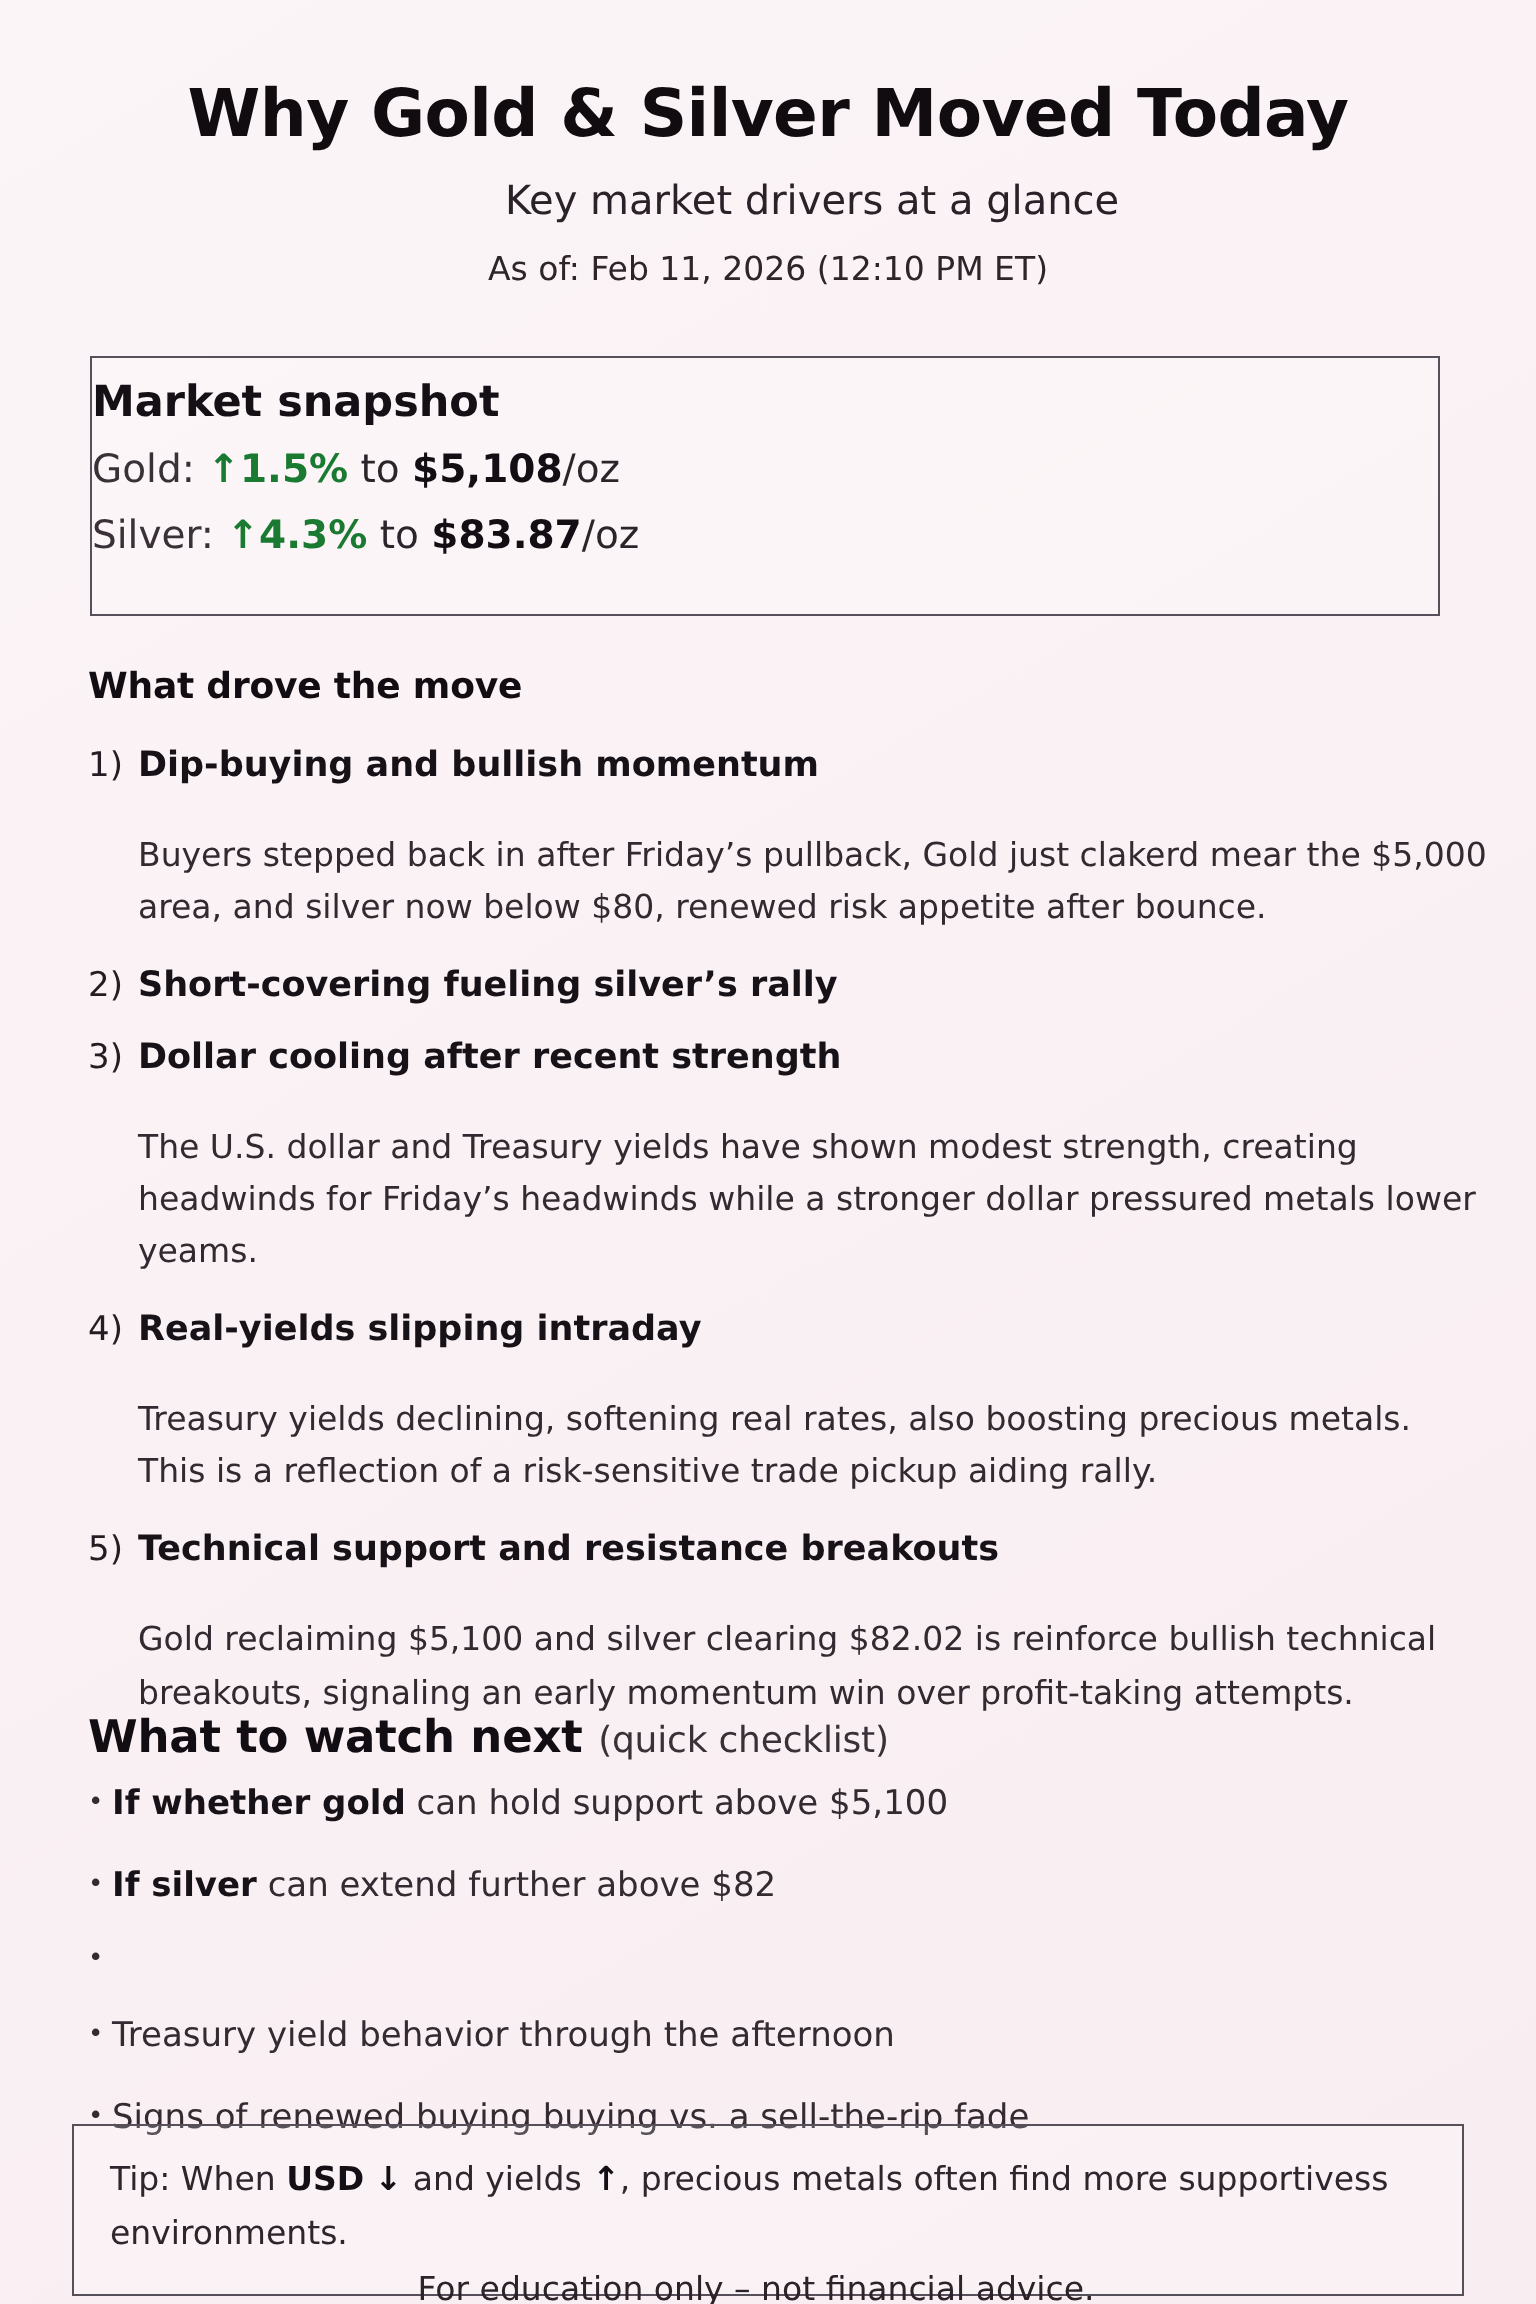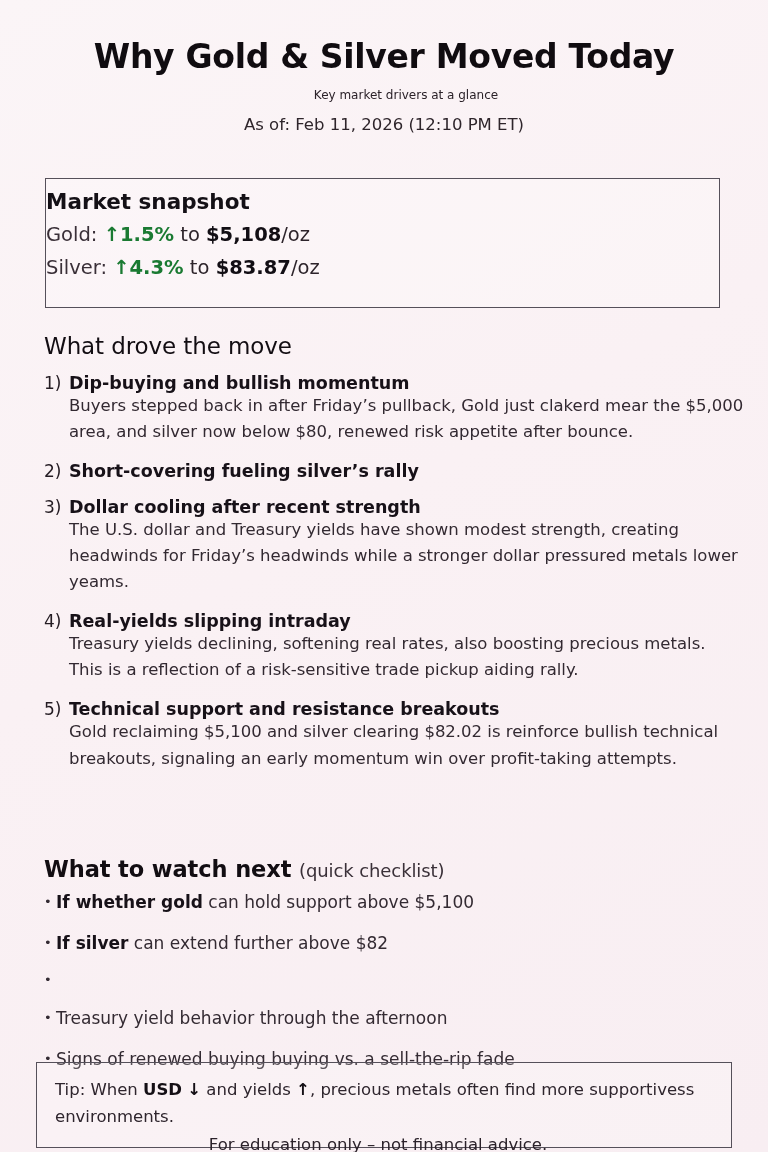--- a/index.html
+++ b/index.html
@@ -20,21 +20,21 @@
   .hdr { text-align: center; padding-top: 38px; }
   .title {
     font-size: 33px;
     font-weight: 700;
     letter-spacing: -0.3px;
     color: #100c10;
     margin: 0;
     line-height: 1.15;
   }
   .subtitle {
-    font-size: 12px;
+    font-size: 20px;
     font-weight: 400;
     color: #2b2229;
     margin: 12px 0 0 0;
     line-height: 1.2;
     padding-left: 44px;
   }
   .asof {
     font-size: 16.5px;
     color: #2e252b;
     margin: 13px 0 0 0;
@@ -64,22 +64,22 @@
   .metal-label { color: #3a3038; }
   .pct { color: #1a7a32; font-weight: 700; }
   .arrow-up { color: #1a7a32; font-weight: 700; }
   .price { font-weight: 700; color: #120e14; }
   .unit { color: #2d242b; font-weight: 400; }
 
   
   .sec-head {
     position: absolute;
     left: 44px;
-    font-size: 23px;
-    font-weight: 400;
+    font-size: 18px;
+    font-weight: 700;
     color: #120d12;
     letter-spacing: -0.1px;
   }
   #drove-head { top: 333px; }
   #watch-head { top: 856px; font-size: 22.5px; font-weight: 700; }
   .watch-sub {
     font-size: 18px;
     font-weight: 400;
     color: #3a3038;
   }
@@ -100,21 +100,21 @@
   }
   .nnum {
     width: 25px;
     flex: 0 0 25px;
     font-weight: 400;
     color: #241c23;
     font-size: 17px;
   }
   .nbody {
     margin-left: 25px;
-    margin-top: 0;
+    margin-top: 22px;
     font-size: 16.5px;
     line-height: 1.58;
     color: #322931;
     max-width: 690px;
   }
 
   
   .clist {
     position: absolute;
     left: 44px; top: 892px;

